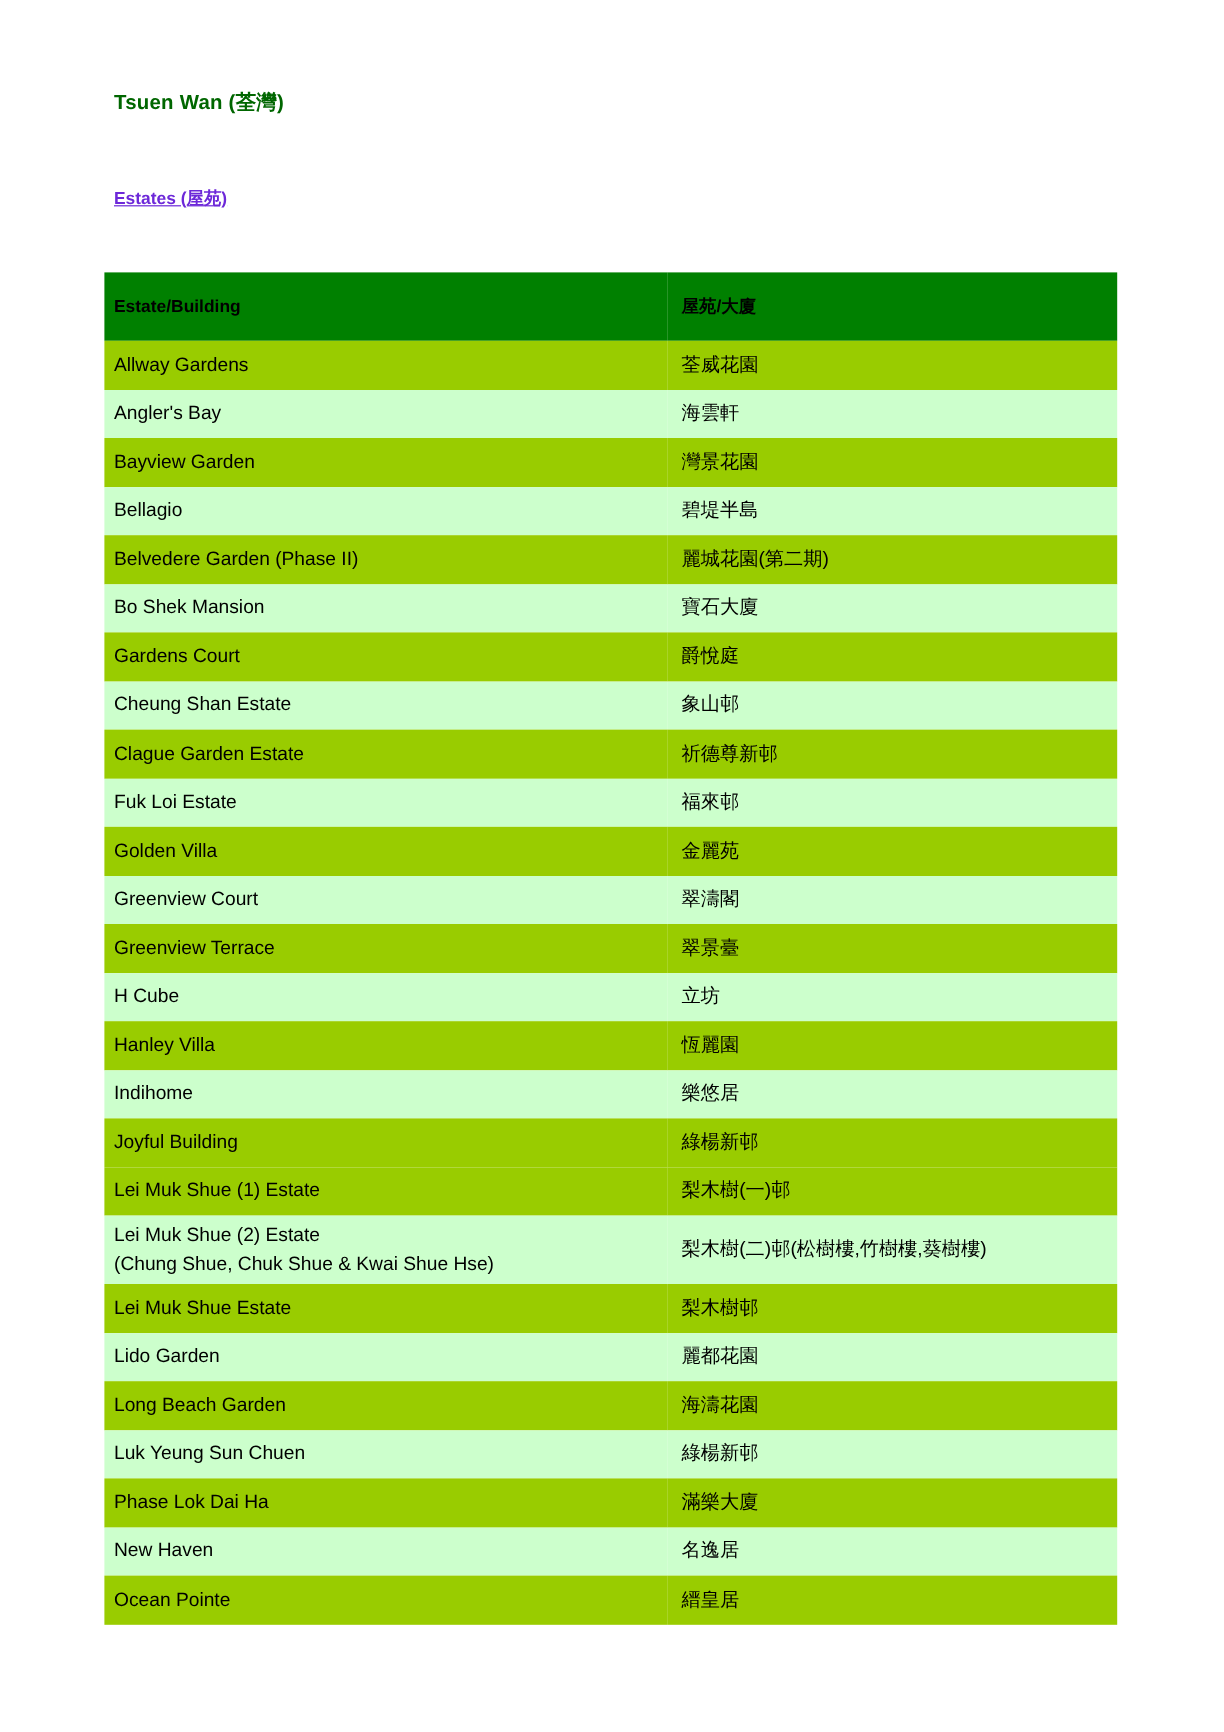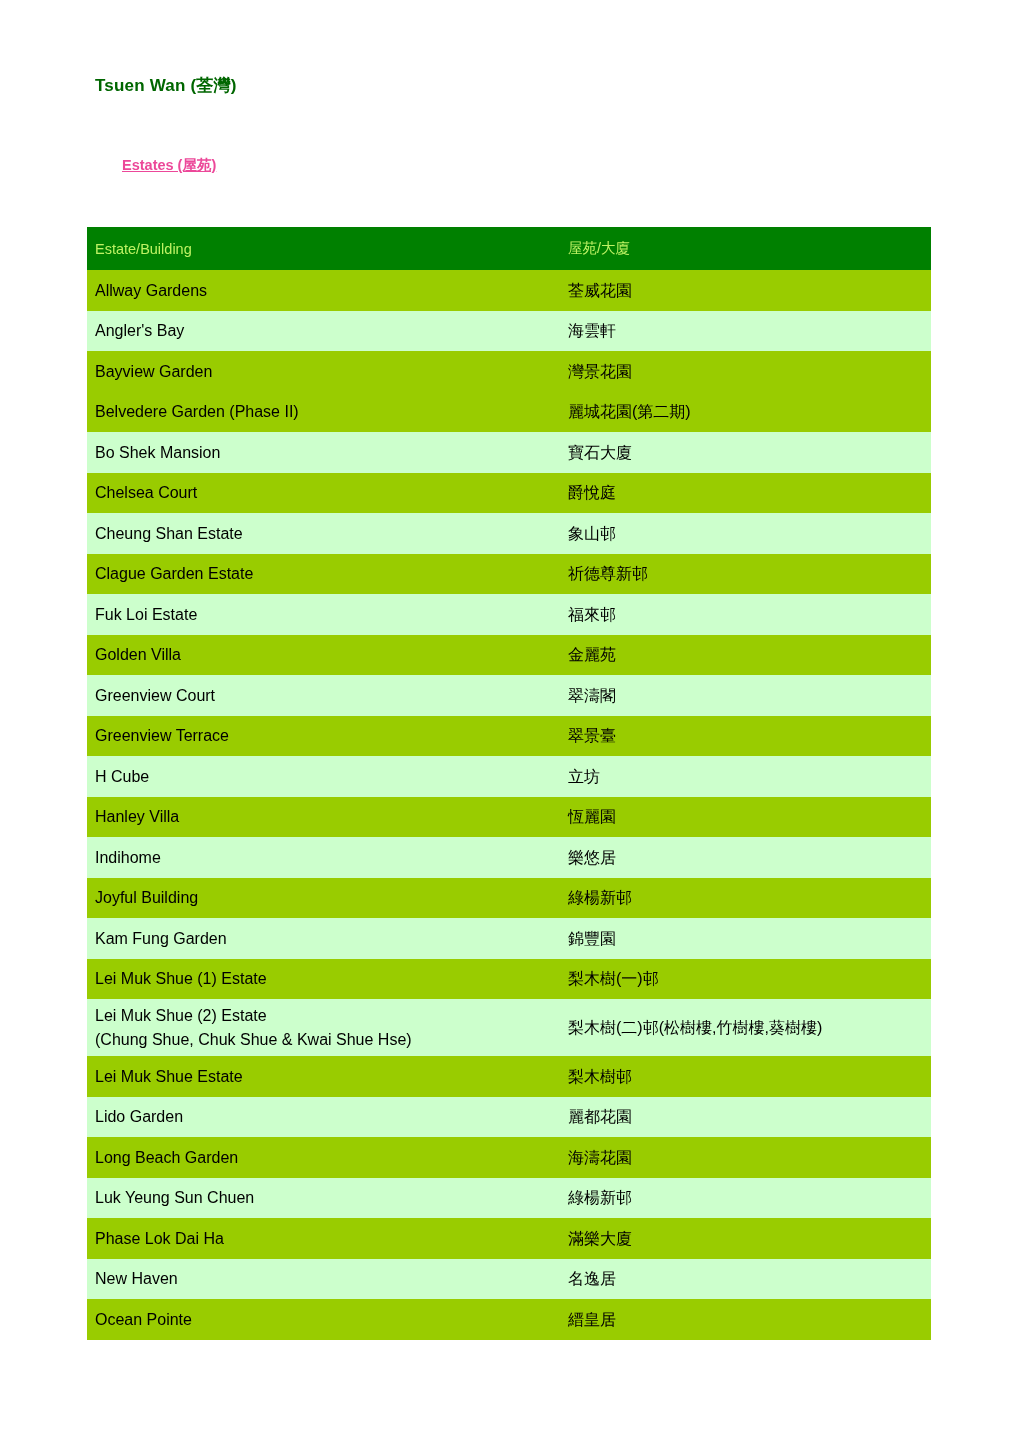--- a/index.html
+++ b/index.html
@@ -29,24 +29,23 @@
     color: #006600;
     letter-spacing: 0.2px;
     white-space: nowrap;
   }
   .section-title {
     position: absolute;
     left: 95px;
     top: 156px;
     font-size: 14.5px;
     font-weight: bold;
-    color: #ec4899;
+    color: #6d28d9;
     text-decoration: underline;
     white-space: nowrap;
-    margin-left: 27px;
   }
   .estates-table {
     position: absolute;
     left: 87px;
     top: 227px;
     width: 844px;
     border-collapse: collapse;
     table-layout: fixed;
   }
   .estates-table col.c1 { width: 469px; }
@@ -56,24 +55,24 @@
     padding: 0;
     margin: 0;
     border: 0;
     vertical-align: middle;
     text-align: left;
   }
   .estates-table thead tr {
     background: #008000;
   }
   .estates-table thead th {
-    height: 43px;
-    color: #bef264;
+    height: 57px;
+    color: #000000;
     font-size: 14.5px;
-    font-weight: normal;
+    font-weight: bold;
     padding-left: 8px;
   }
   .estates-table thead th.col-zh {
     padding-left: 12px;
   }
   .estates-table tbody tr.row-odd {
     background: #99cc00;
   }
   .estates-table tbody tr.row-even {
     background: #ccffcc;
@@ -125,30 +124,34 @@
           <td class="col-zh">荃威花園</td>
         </tr>
         <tr class="row-even">
           <td class="col-en">Angler's Bay</td>
           <td class="col-zh">海雲軒</td>
         </tr>
         <tr class="row-odd">
           <td class="col-en">Bayview Garden</td>
           <td class="col-zh">灣景花園</td>
         </tr>
+        <tr class="row-even">
+          <td class="col-en">Bellagio</td>
+          <td class="col-zh">碧堤半島</td>
+        </tr>
         <tr class="row-odd">
           <td class="col-en">Belvedere Garden (Phase II)</td>
           <td class="col-zh">麗城花園(第二期)</td>
         </tr>
         <tr class="row-even">
           <td class="col-en">Bo Shek Mansion</td>
           <td class="col-zh">寶石大廈</td>
         </tr>
         <tr class="row-odd">
-          <td class="col-en">Chelsea Court</td>
+          <td class="col-en">Gardens Court</td>
           <td class="col-zh">爵悅庭</td>
         </tr>
         <tr class="row-even">
           <td class="col-en">Cheung Shan Estate</td>
           <td class="col-zh">象山邨</td>
         </tr>
         <tr class="row-odd">
           <td class="col-en">Clague Garden Estate</td>
           <td class="col-zh">祈德尊新邨</td>
         </tr>
@@ -176,24 +179,20 @@
           <td class="col-en">Hanley Villa</td>
           <td class="col-zh">恆麗園</td>
         </tr>
         <tr class="row-even">
           <td class="col-en">Indihome</td>
           <td class="col-zh">樂悠居</td>
         </tr>
         <tr class="row-odd">
           <td class="col-en">Joyful Building</td>
           <td class="col-zh">綠楊新邨</td>
-        </tr>
-        <tr class="row-even">
-          <td class="col-en">Kam Fung Garden</td>
-          <td class="col-zh">錦豐園</td>
         </tr>
         <tr class="row-odd">
           <td class="col-en">Lei Muk Shue (1) Estate</td>
           <td class="col-zh">梨木樹(一)邨</td>
         </tr>
         <tr class="row-even row-tall">
           <td class="col-en"><span>Lei Muk Shue (2) Estate</span><span class="en-line2">(Chung Shue, Chuk Shue &amp; Kwai Shue Hse)</span></td>
           <td class="col-zh">梨木樹(二)邨(松樹樓,竹樹樓,葵樹樓)</td>
         </tr>
         <tr class="row-odd">

